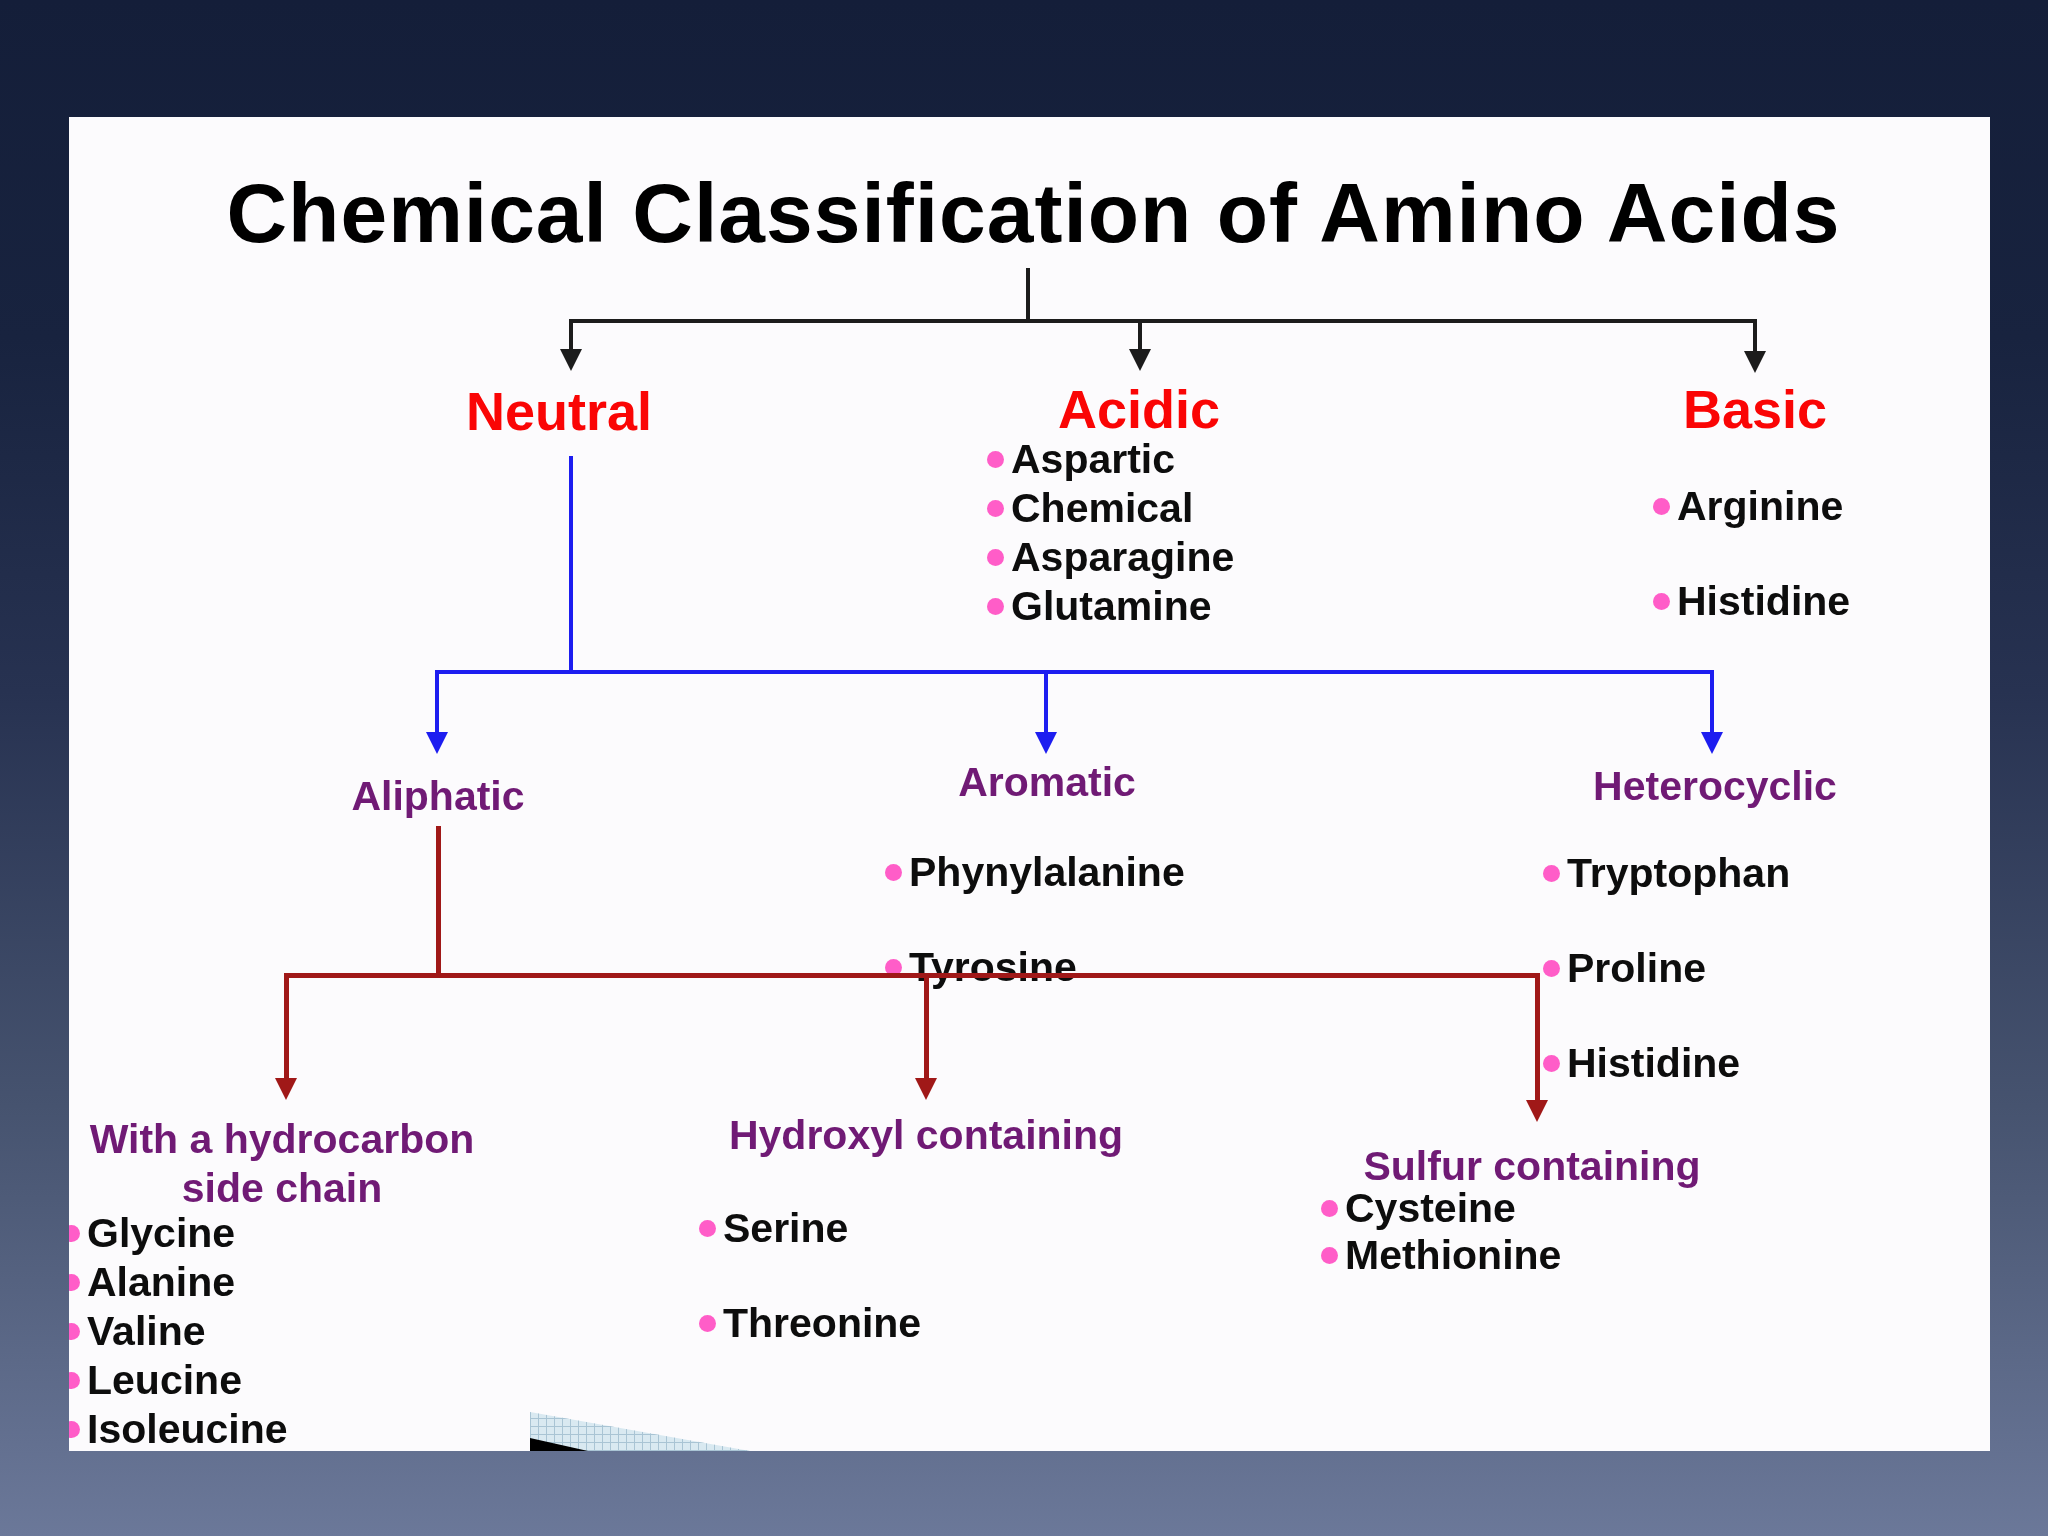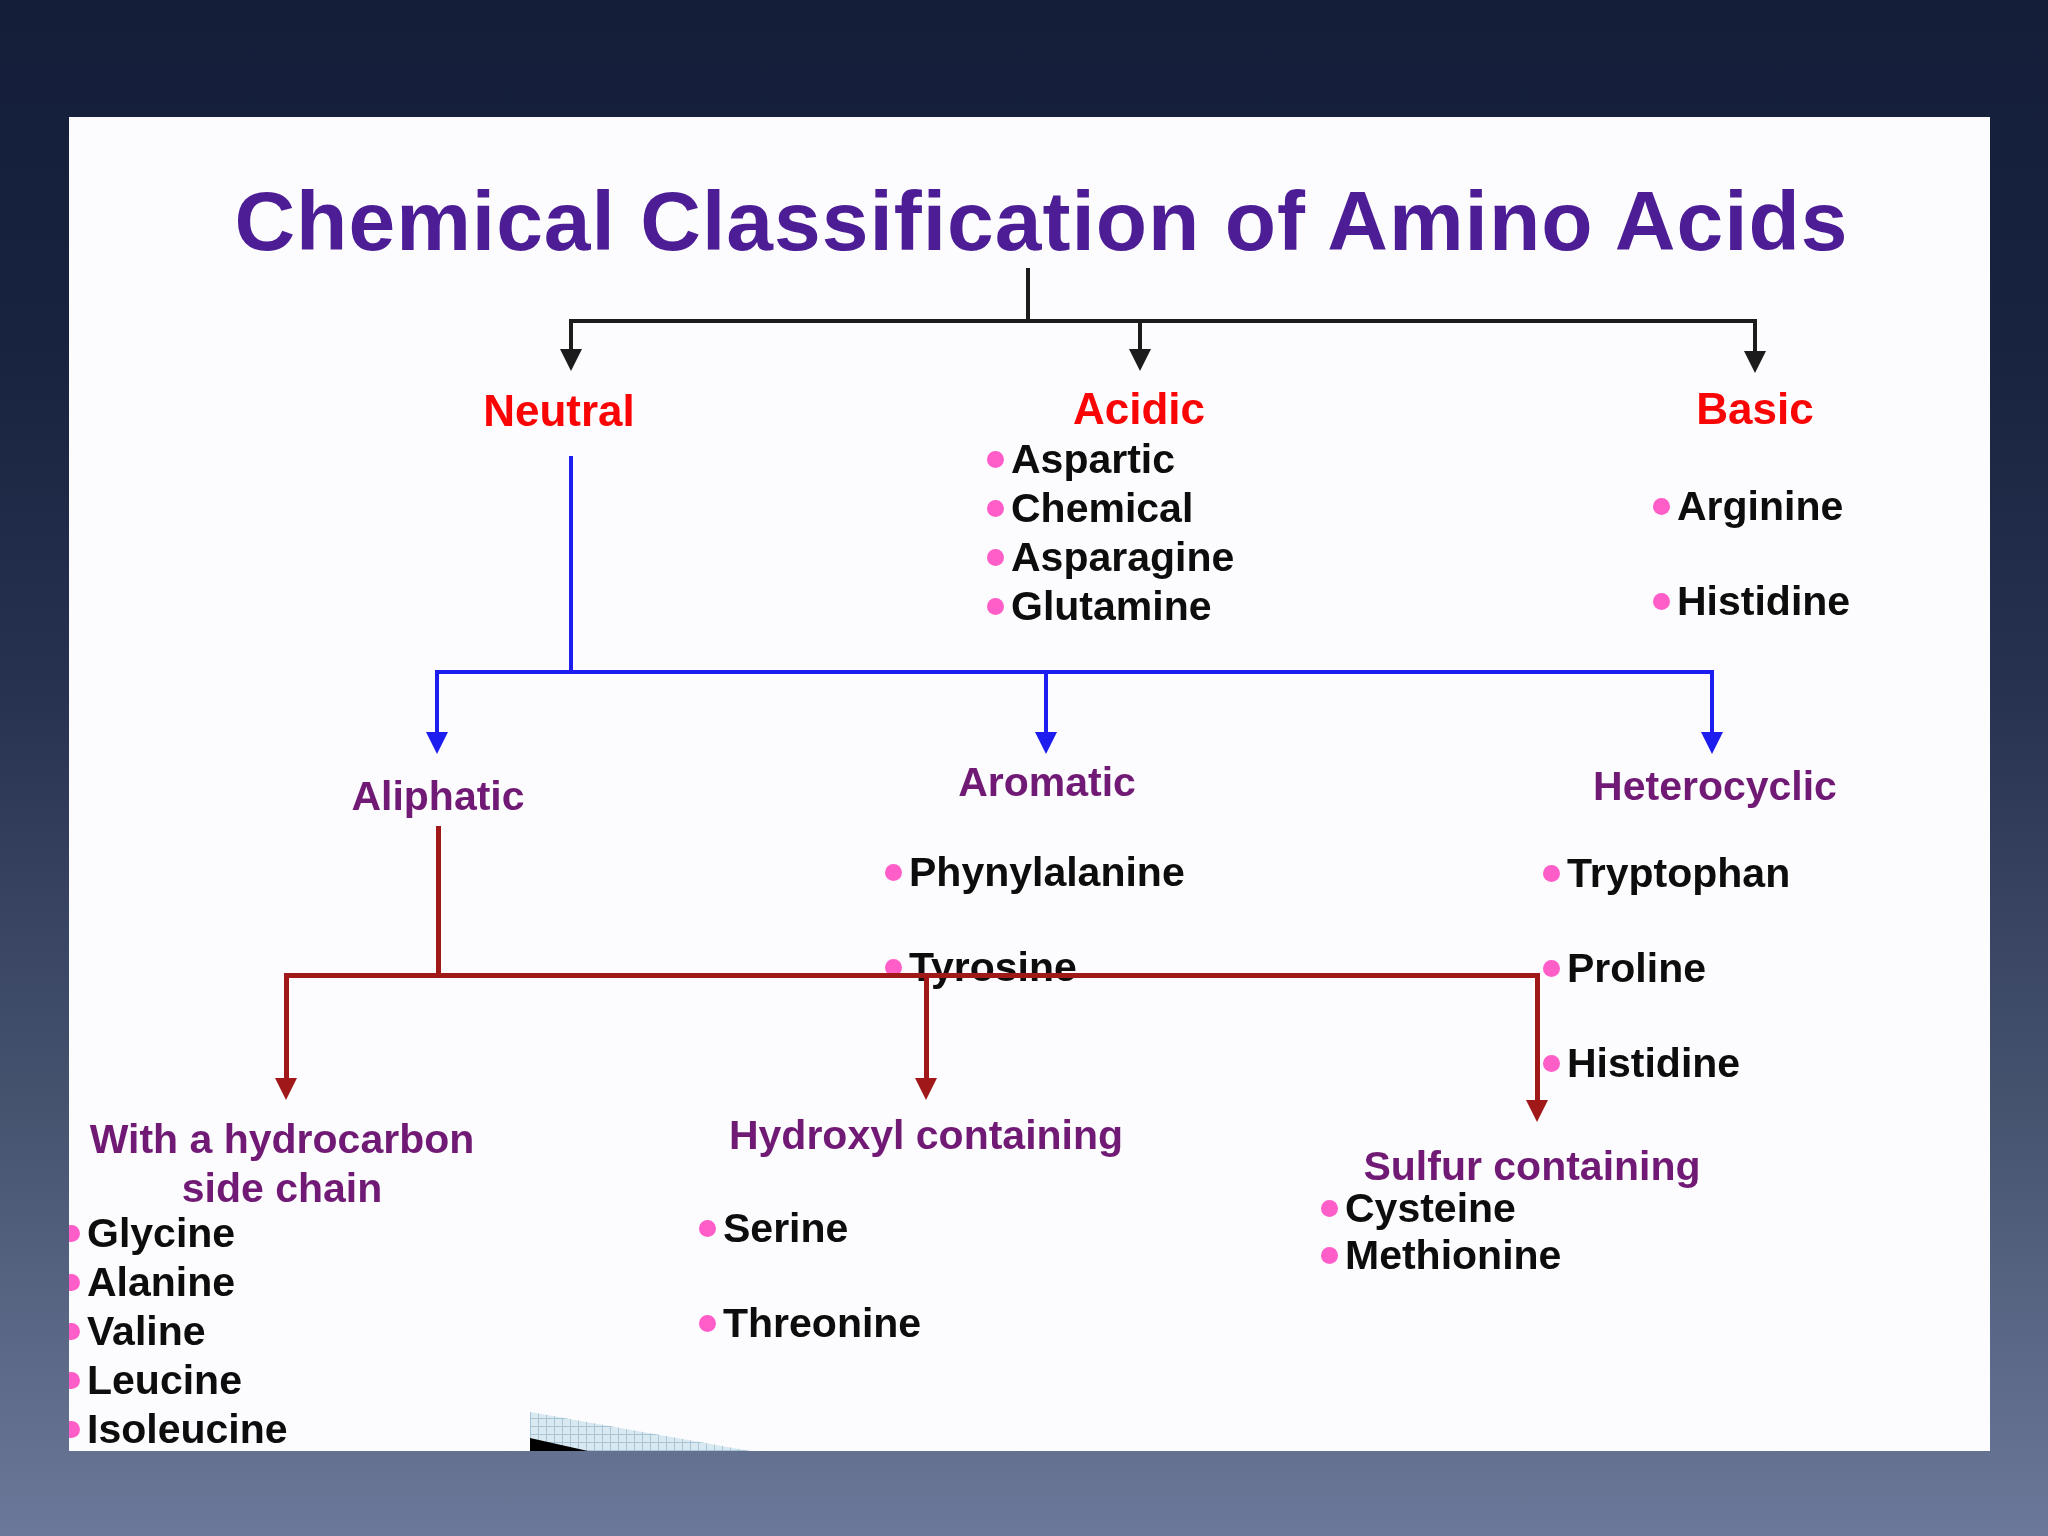--- a/index.html
+++ b/index.html
@@ -10,37 +10,37 @@
   }
   .stage{
     position:relative;width:2048px;height:1536px;
     background:linear-gradient(180deg,#141e39 0%,#18233f 22%,#273251 45%,#46536f 72%,#6b7899 100%);
   }
   .slide{
     position:absolute;left:69px;top:117px;width:1921px;height:1334px;
     background:#fcfbfd;overflow:hidden;
   }
   .title{
-    position:absolute;left:0;top:44px;width:100%;margin:12px;
-    text-align:center;font-size:84px;font-weight:bold;color:#4c1d95;
+    position:absolute;left:0;top:44px;width:100%;margin:4px;
+    text-align:center;font-size:84px;font-weight:bold;color:#000000;
     letter-spacing:1px;
   }
   .ln{position:absolute;background:#1c1c1c;}
   .ln.blue{background:#1d1df0;}
   .ln.dred{background:#a01818;}
   .arrow{
     position:absolute;width:0;height:0;
     border-left:11px solid transparent;border-right:11px solid transparent;
     border-top:22px solid #1c1c1c;
   }
   .arrow.blue{border-top-color:#1d1df0;}
   .arrow.dred{border-top-color:#a01818;}
   .cat{
     position:absolute;margin:0;text-align:center;
-    font-size:44px;font-weight:bold;color:#fa0505;line-height:48px;
+    font-size:54px;font-weight:bold;color:#fa0505;line-height:48px;
   }
   .sub{
     position:absolute;margin:0;text-align:center;
     font-size:41px;font-weight:bold;color:#701a75;line-height:49px;
   }
   ul.items{
     position:absolute;margin:0;padding:0;list-style:none;
   }
   ul.items li{display:flex;align-items:center;}
   .bullet{

